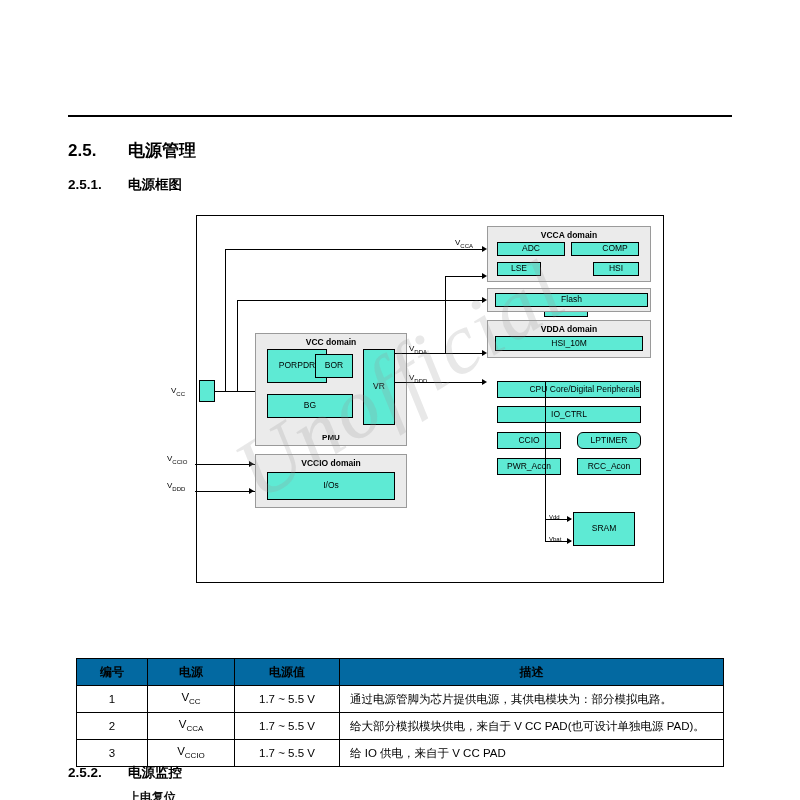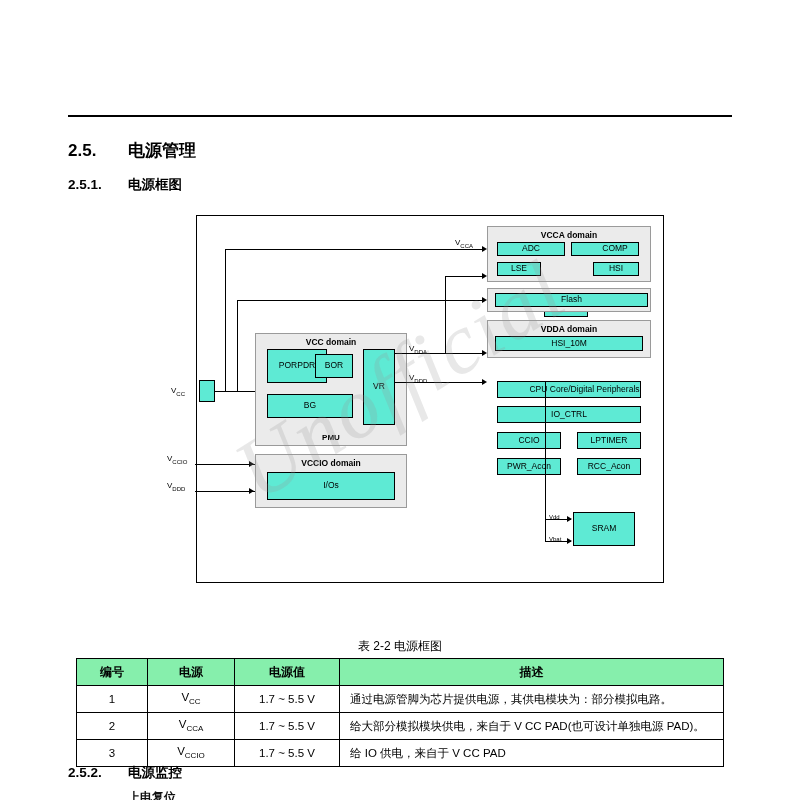--- a/index.html
+++ b/index.html
@@ -171,21 +171,21 @@
     border-collapse: collapse;
     font-size: 11.5px;
   }
   .tbl th, .tbl td {
     border: 1px solid #000;
     padding: 4px 6px;
     text-align: center;
     height: 18px;
   }
   .tbl th {
-    background: #86efac;
+    background: #0369a1;
     font-weight: bold;
     font-size: 12px;
   }
   .tbl td.desc { text-align: left; padding-left: 10px; }
   .tbl sub { font-size: 8px; }
   .c-no { width: 58px; }
   .c-pw { width: 74px; }
   .c-val { width: 92px; }
 
   
@@ -255,21 +255,21 @@
     <div class="box" style="left:298px; top:77px; width:153px; height:14px;">Flash</div>
 
     <div class="grp" style="left:290px; top:104px; width:164px; height:38px;">
       <div class="grp-title">VDDA domain</div>
     </div>
     <div class="box" style="left:298px; top:120px; width:148px; height:15px;">HSI_10M</div>
 
     <div class="box" style="left:300px; top:165px; width:144px; height:17px;padding-left:31px;">CPU Core/Digital Peripherals</div>
     <div class="box" style="left:300px; top:190px; width:144px; height:17px;">IO_CTRL</div>
     <div class="box" style="left:300px; top:216px; width:64px; height:17px;">CCIO</div>
-    <div class="box" style="left:380px; top:216px; width:64px; height:17px;">LPTIMER</div>
+    <div class="box" style="left:380px; top:216px; width:64px; height:17px;border-radius:6px;">LPTIMER</div>
     <div class="box" style="left:300px; top:242px; width:64px; height:17px;">PWR_Acon</div>
     <div class="box" style="left:380px; top:242px; width:64px; height:17px;">RCC_Acon</div>
     <div class="box" style="left:376px; top:296px; width:62px; height:34px;">SRAM</div>
     <div class="lbl" style="left:352px; top:298px; font-size:6px;">Vdd</div>
     <div class="lbl" style="left:352px; top:320px; font-size:6px;">Vbat</div>
 
     <div class="lbl" style="left:258px; top:22px;">V<sub>CCA</sub></div>
     <div class="lbl" style="left:212px; top:128px;">V<sub>DDA</sub></div>
     <div class="lbl" style="left:212px; top:157px;">V<sub>DDD</sub></div>
     <div class="lbl" style="left:-30px; top:238px;">V<sub>CCIO</sub></div>
@@ -300,21 +300,20 @@
 
     <div class="ln-v" style="left:348px; top:166px; height:160px;"></div>
     <div class="ln-h" style="left:348px; top:303px; width:26px;"></div>
     <div class="arrow-r" style="left:370px; top:300px;"></div>
     <div class="ln-h" style="left:348px; top:325px; width:26px;"></div>
     <div class="arrow-r" style="left:370px; top:322px;"></div>
   </div>
 
   <div class="watermark">Unofficial</div>
 
-  <div class="tbl-caption">表 2-2 电源框图</div>
 
   <table class="tbl">
     <thead>
       <tr>
         <th class="c-no">编号</th>
         <th class="c-pw">电源</th>
         <th class="c-val">电源值</th>
         <th>描述</th>
       </tr>
     </thead>

